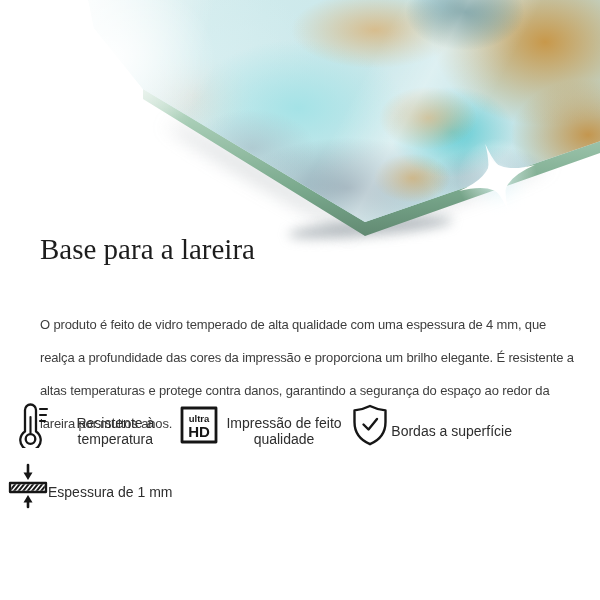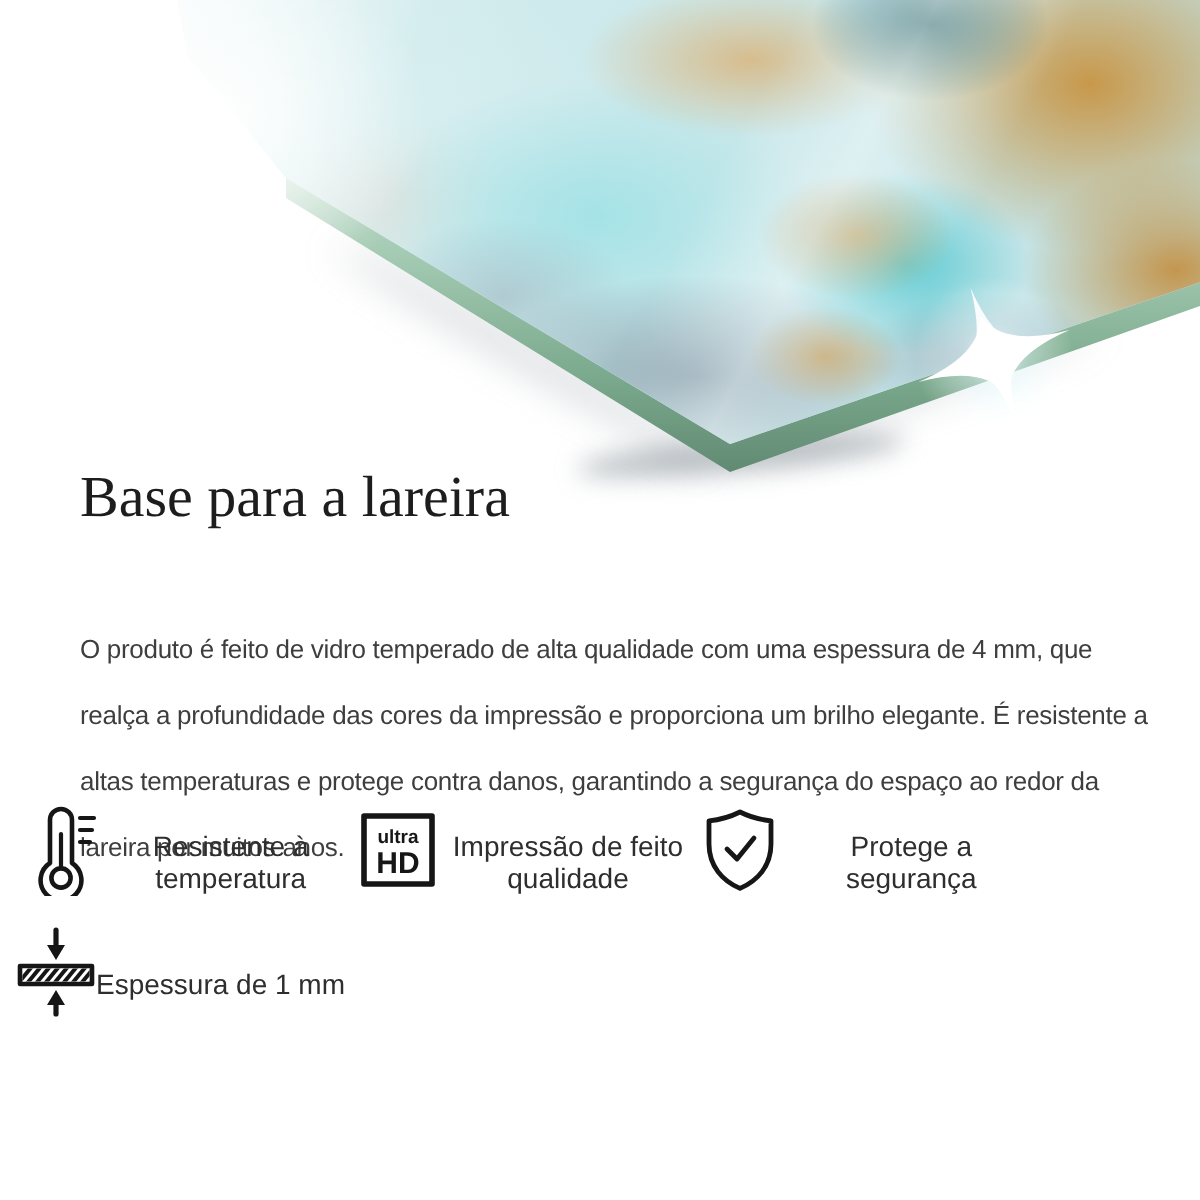--- a/index.html
+++ b/index.html
@@ -137,21 +137,21 @@
       <div class="feature-label">Impressão de feito qualidade</div>
     </div>
 
     <div class="feature">
       <div class="icon-box">
         <svg width="42" height="44" viewBox="0 0 42 44">
           <path class="stroke" stroke-width="2.4" d="M21 3 C26 5.5 31 6.9 36.5 7.4 V19 C36.5 30 29.8 37.4 21 41.2 C12.2 37.4 5.5 30 5.5 19 V7.4 C11 6.9 16 5.5 21 3 Z"></path>
           <path class="stroke" stroke-width="2.4" d="M14.5 21.5 L19.5 26.5 L28 16"></path>
         </svg>
       </div>
-      <div class="feature-label">Protege a segurança</div>
+      <div class="feature-label">Bordas a superfície</div>
     </div>
 
 
 
     <div class="feature">
       <div class="icon-box">
         <svg width="40" height="46" viewBox="0 0 40 46">
           <defs>
             <clipPath id="barclip">
                 <rect x="3.2" y="21.2" width="33.6" height="6.6"></rect>

